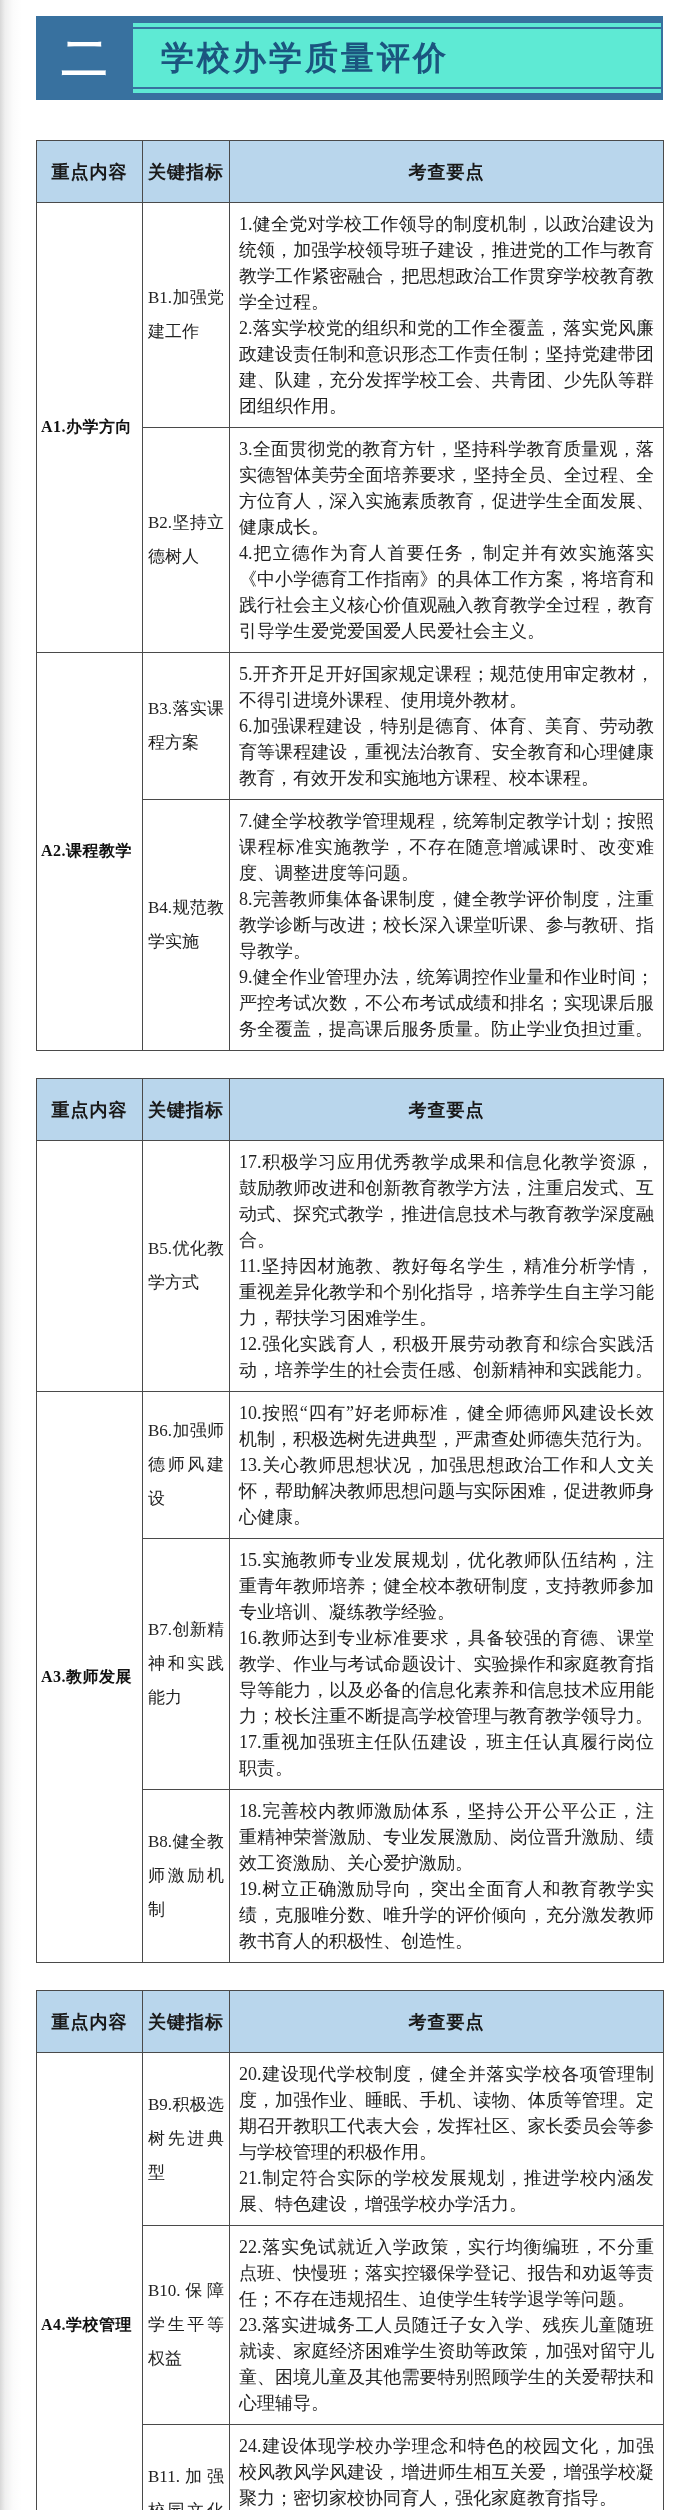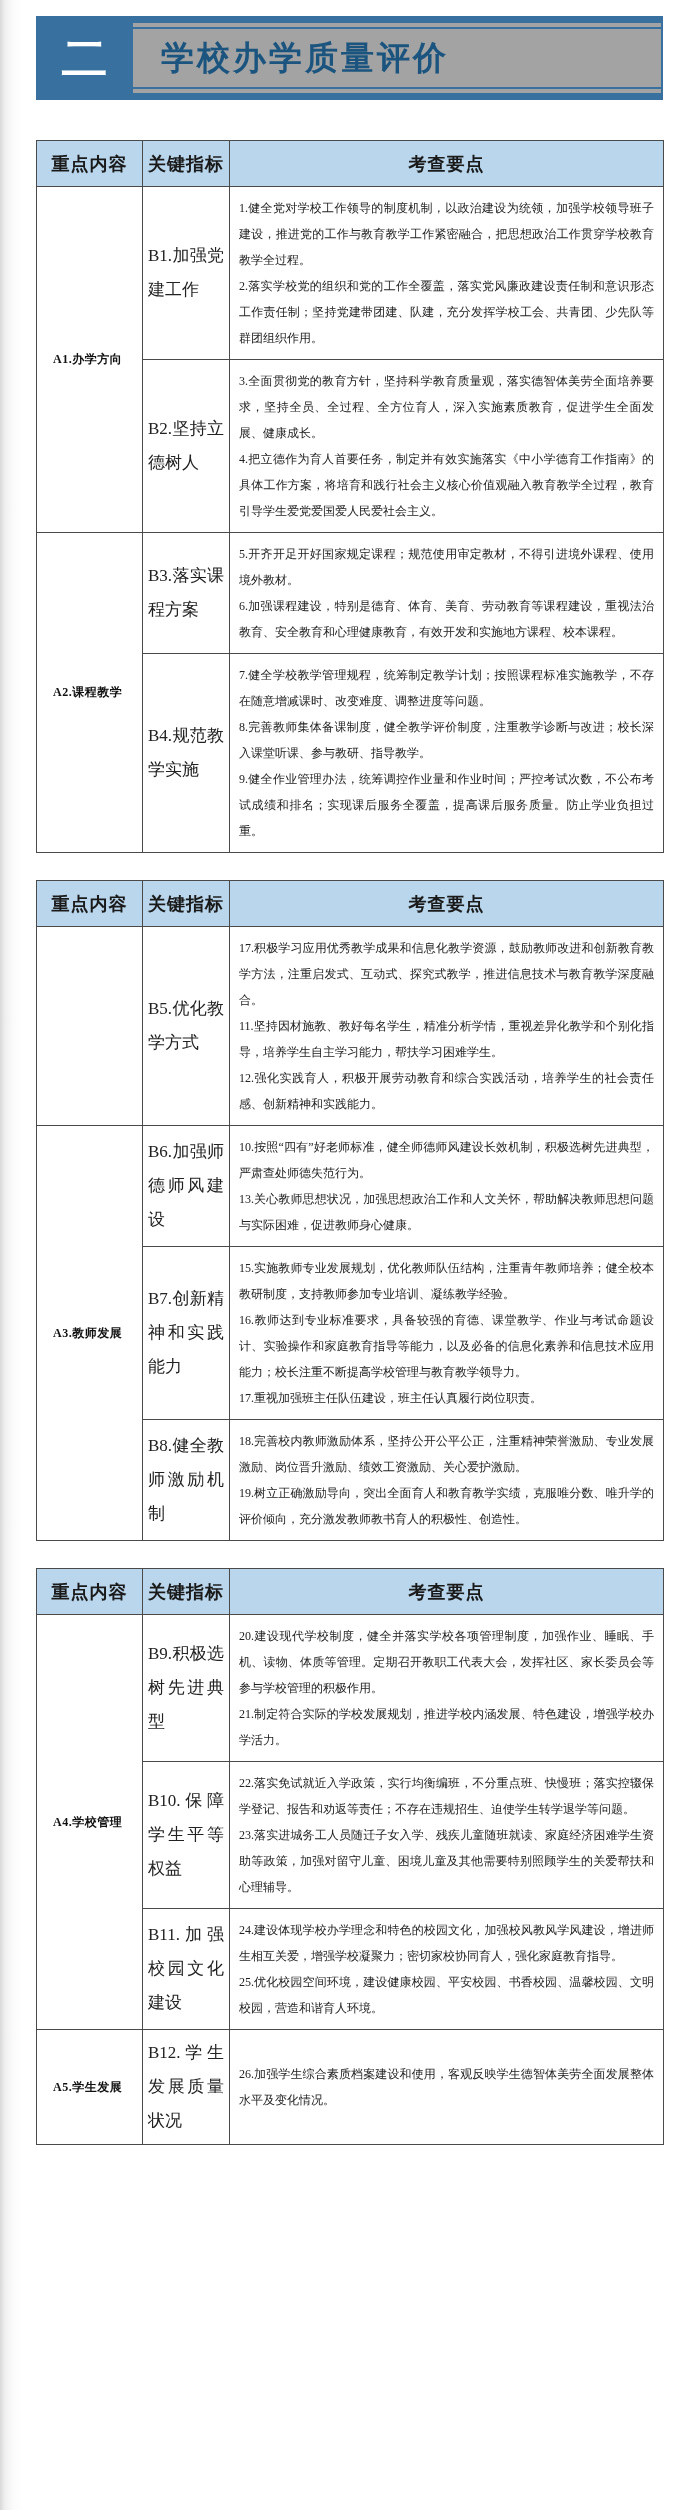--- a/index.html
+++ b/index.html
@@ -15,21 +15,21 @@
 
   
   .banner{display:flex;margin:16px 27px 0 36px;height:84px;}
   .banner-num{
     width:97px;background:#38719f;color:#ffffff;
     display:flex;align-items:center;justify-content:center;
     font-family:"Liberation Sans","DejaVu Sans",sans-serif;
     font-weight:bold;font-size:46px;line-height:1;
   }
   .banner-title-wrap{
-    flex:1;background:#a3a3a3;
+    flex:1;background:#5eead4;
     border-top:7px solid #38719f;border-bottom:7px solid #38719f;
     border-right:2px solid #38719f;
     padding:4px 0;
   }
   .banner-title-inner{
     height:100%;border-top:2px solid #38719f;border-bottom:2px solid #38719f;
     display:flex;align-items:center;padding-left:28px;
   }
   .banner-title{
     font-family:"Liberation Sans","DejaVu Sans",sans-serif;
@@ -41,36 +41,36 @@
     width:627px;margin:0 0 0 36px;
     border-collapse:collapse;table-layout:fixed;
   }
   .gap-lg{height:40px;}
   .gap-md{height:27px;}
   table.eval col.c1{width:106px;}
   table.eval col.c2{width:87px;}
   table.eval col.c3{width:434px;}
   table.eval th,table.eval td{border:1px solid #4a4a4a;}
   table.eval th{
-    background:#b9d6ec;height:46px;
+    background:#b9d6ec;height:62px;
     font-size:18px;font-weight:bold;color:#1a1a1a;
     text-align:center;letter-spacing:1px;
   }
   td.key-cell{
     vertical-align:middle;text-align:left;
-    font-weight:bold;font-size:12px;color:#111;
-    padding:4px 2px 4px 16px;letter-spacing:0.5px;
+    font-weight:bold;font-size:16px;color:#111;
+    padding:4px 2px 4px 4px;letter-spacing:0.5px;
   }
   td.ind-cell{
     vertical-align:middle;font-size:17px;color:#222;
     padding:6px 5px;line-height:34px;
     text-align:justify;text-justify:inter-ideograph;
   }
   td.pts-cell{
-    vertical-align:middle;font-size:12px;color:#222;
+    vertical-align:middle;font-size:18px;color:#222;
     padding:8px 9px;line-height:26px;text-align:justify;text-justify:inter-ideograph;
   }
   td.pts-cell p{margin:0;}
 </style>
 </head>
 <body>
 
 <div class="banner">
   <div class="banner-num">二</div>
   <div class="banner-title-wrap">

